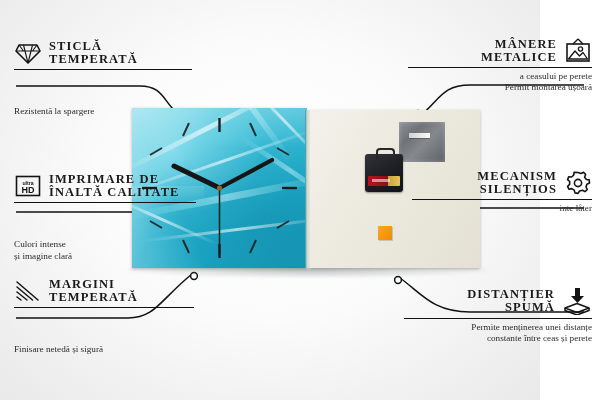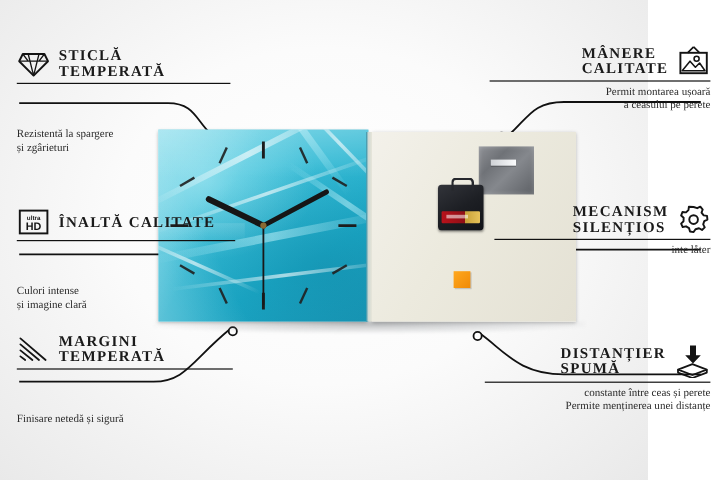--- a/index.html
+++ b/index.html
@@ -15,21 +15,21 @@
   }
   
   #connectors{position:absolute;left:0;top:0;width:600px;height:400px;}
   
   .callout{position:absolute;}
   .callout .head{display:flex;align-items:center;gap:7px;}
   .callout.left .head{justify-content:flex-start;}
   .callout.right .head{justify-content:flex-end;}
   .titles{display:flex;flex-direction:column;line-height:1.04;}
   .callout.left .titles{align-items:flex-start;}
-  .callout.right .titles{align-items:flex-start;}
+  .callout.right .titles{align-items:flex-end;}
   .t-line{
     font-family:"Liberation Serif", serif;
     font-size:12.5px;font-weight:700;letter-spacing:1.1px;
     color:#1a1a1a;white-space:nowrap;
   }
   .rule{height:1.4px;background:#111;margin-top:3px;}
   .sub{
     font-family:"Liberation Serif", serif;
     font-size:9.2px;color:#2b2b2b;line-height:1.25;margin-top:2.5px;
     white-space:nowrap;
@@ -205,32 +205,32 @@
         <path d="M2 10 H26 M9.5 4 L14 22 M18.5 4 L14 22 M5 4 L9.5 10 M23 4 L18.5 10" stroke="#141414" stroke-width="1.1" fill="none"></path>
       </svg>
       <div class="titles">
         <span class="t-line">STICLĂ</span>
         <span class="t-line">TEMPERATĂ</span>
       </div>
     </div>
     <div class="rule"></div>
     <div class="sub">
       <div>Rezistentă la spargere</div>
-      <div>și zgârieturi</div>
     </div>
   </div>
 
   <div class="callout left" id="c-print">
     <div class="head">
       <svg class="ico" width="28" height="24" viewBox="0 0 28 24">
         <rect x="2.5" y="2.5" width="23" height="19" fill="none" stroke="#141414" stroke-width="1.6"></rect>
         <text x="14" y="10.5" text-anchor="middle" font-family="Liberation Sans, sans-serif" font-size="5.2" font-weight="bold" fill="#141414">ultra</text>
         <text x="14" y="19" text-anchor="middle" font-family="Liberation Sans, sans-serif" font-size="9" font-weight="bold" fill="#141414">HD</text>
       </svg>
       <div class="titles">
+        <span class="t-line">IMPRIMARE DE</span>
         <span class="t-line">ÎNALTĂ CALITATE</span>
       </div>
     </div>
     <div class="rule"></div>
     <div class="sub">
       <div>Culori intense</div>
       <div>și imagine clară</div>
     </div>
   </div>
 
@@ -252,33 +252,33 @@
     <div class="rule"></div>
     <div class="sub">
       <div>Finisare netedă și sigură</div>
     </div>
   </div>
 
   <div class="callout right" id="c-handles">
     <div class="head">
       <div class="titles">
         <span class="t-line">MÂNERE</span>
-        <span class="t-line">CALITATE</span>
+        <span class="t-line">METALICE</span>
       </div>
       <svg class="ico" width="28" height="26" viewBox="0 0 28 26">
         <path d="M14 1 L9 6 M14 1 L19 6" fill="none" stroke="#141414" stroke-width="1.4"></path>
         <rect x="3" y="6" width="22" height="17" fill="none" stroke="#141414" stroke-width="1.6"></rect>
         <path d="M4.5 21 L11 13 L15.5 18 L19 14.5 L23.5 21 Z" fill="none" stroke="#141414" stroke-width="1.3" stroke-linejoin="round"></path>
         <circle cx="16.5" cy="11" r="2.1" fill="none" stroke="#141414" stroke-width="1.3"></circle>
       </svg>
     </div>
     <div class="rule"></div>
     <div class="sub">
+      <div>a ceasului pe perete</div>
       <div>Permit montarea ușoară</div>
-      <div>a ceasului pe perete</div>
     </div>
   </div>
 
   <div class="callout right" id="c-mech">
     <div class="head">
       <div class="titles">
         <span class="t-line">MECANISM</span>
         <span class="t-line">SILENȚIOS</span>
       </div>
       <svg class="ico" width="28" height="26" viewBox="0 0 28 26">
@@ -299,18 +299,18 @@
         <span class="t-line">SPUMĂ</span>
       </div>
       <svg class="ico" width="30" height="28" viewBox="0 0 30 28">
         <path d="M13 1 h5 v8 h4 l-6.5 7 L9 9 h4 Z" fill="#141414"></path>
         <path d="M15 16.5 L27 21 L15 25.5 L3 21 Z" fill="none" stroke="#141414" stroke-width="1.5" stroke-linejoin="round"></path>
         <path d="M3 21 v2.5 L15 28 L27 23.5 V21" fill="none" stroke="#141414" stroke-width="1.5" stroke-linejoin="round"></path>
       </svg>
     </div>
     <div class="rule"></div>
     <div class="sub">
+      <div>Permite menținerea unei distanțe</div>
       <div>constante între ceas și perete</div>
-      <div>Permite menținerea unei distanțe</div>
     </div>
   </div>
 
 </div>
 
 </body></html>

